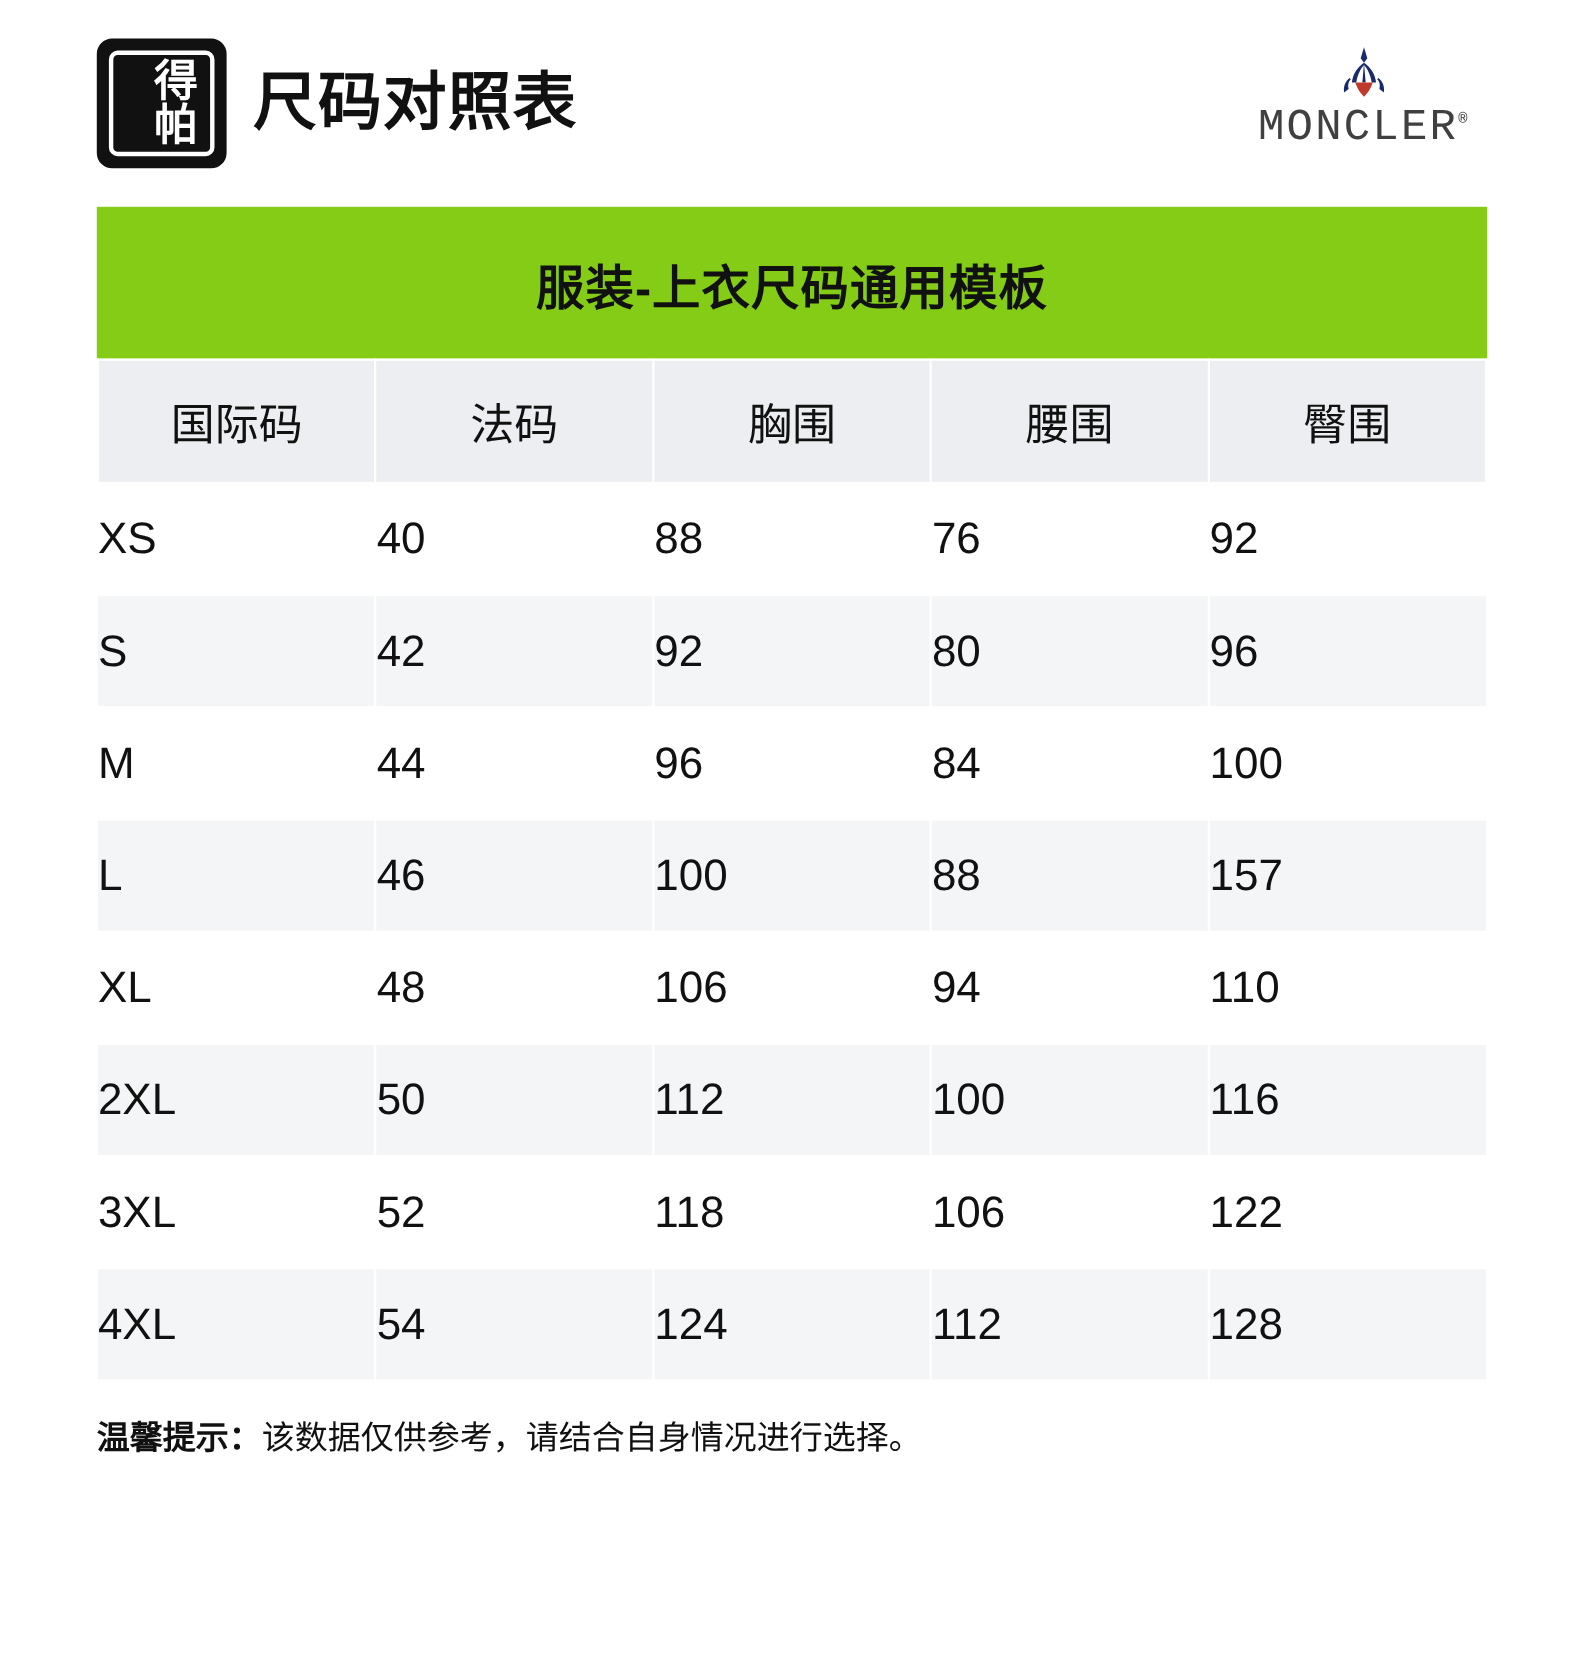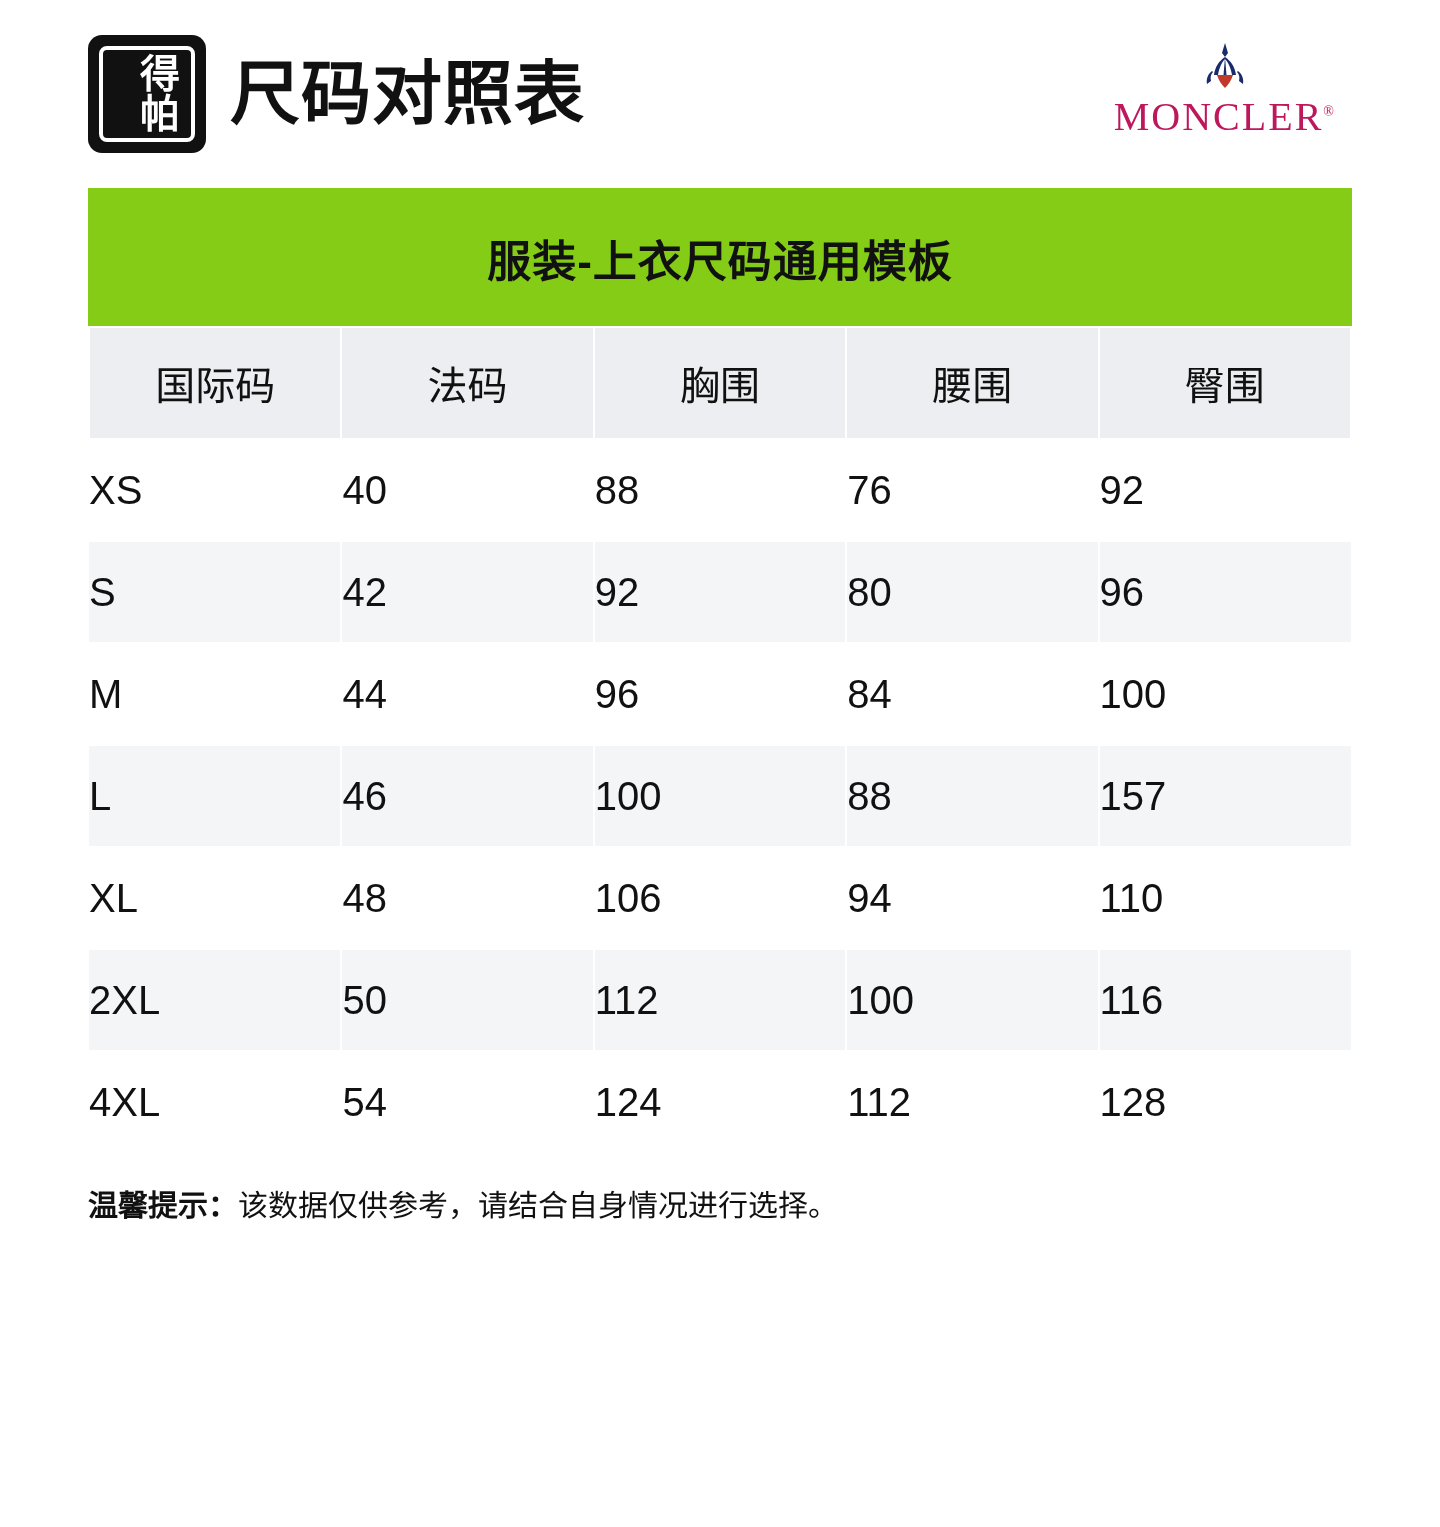--- a/index.html
+++ b/index.html
@@ -54,45 +54,45 @@
   }
   .brand-badge-text {
     color: #ffffff;
     font-size: 40px;
     font-weight: bold;
     letter-spacing: -1px;
     line-height: 1;
     font-family: "Liberation Sans", "DejaVu Sans", sans-serif;
   }
   .page-title {
-    font-size: 70px;
+    font-size: 58px;
     font-weight: bold;
     margin-left: 24px;
     line-height: 1;
     letter-spacing: 1px;
     white-space: nowrap;
   }
   .logo-area {
     margin-left: auto;
     text-align: center;
     padding-right: 16px;
     position: relative;
     top: -6px;
   }
   .logo-mark {
     height: 56px;
     display: flex;
     align-items: flex-end;
     justify-content: center;
   }
   .logo-word {
-    font-family: Liberation Serif, serif;
+    font-family: Liberation Mono, monospace;
     font-size: 40px;
     letter-spacing: 2px;
-    color: #be185d;
+    color: #404040;
     line-height: 1;
     margin-top: 2px;
   }
   .logo-word sup {
     font-size: 14px;
     vertical-align: super;
   }
 
   
   .table-wrap {
@@ -228,20 +228,27 @@
           <td>110</td>
         </tr>
         <tr>
           <td>2XL</td>
           <td>50</td>
           <td>112</td>
           <td>100</td>
           <td>116</td>
         </tr>
         <tr>
+          <td>3XL</td>
+          <td>52</td>
+          <td>118</td>
+          <td>106</td>
+          <td>122</td>
+        </tr>
+        <tr>
           <td>4XL</td>
           <td>54</td>
           <td>124</td>
           <td>112</td>
           <td>128</td>
         </tr>
       </tbody>
     </table>
   </div>
 

